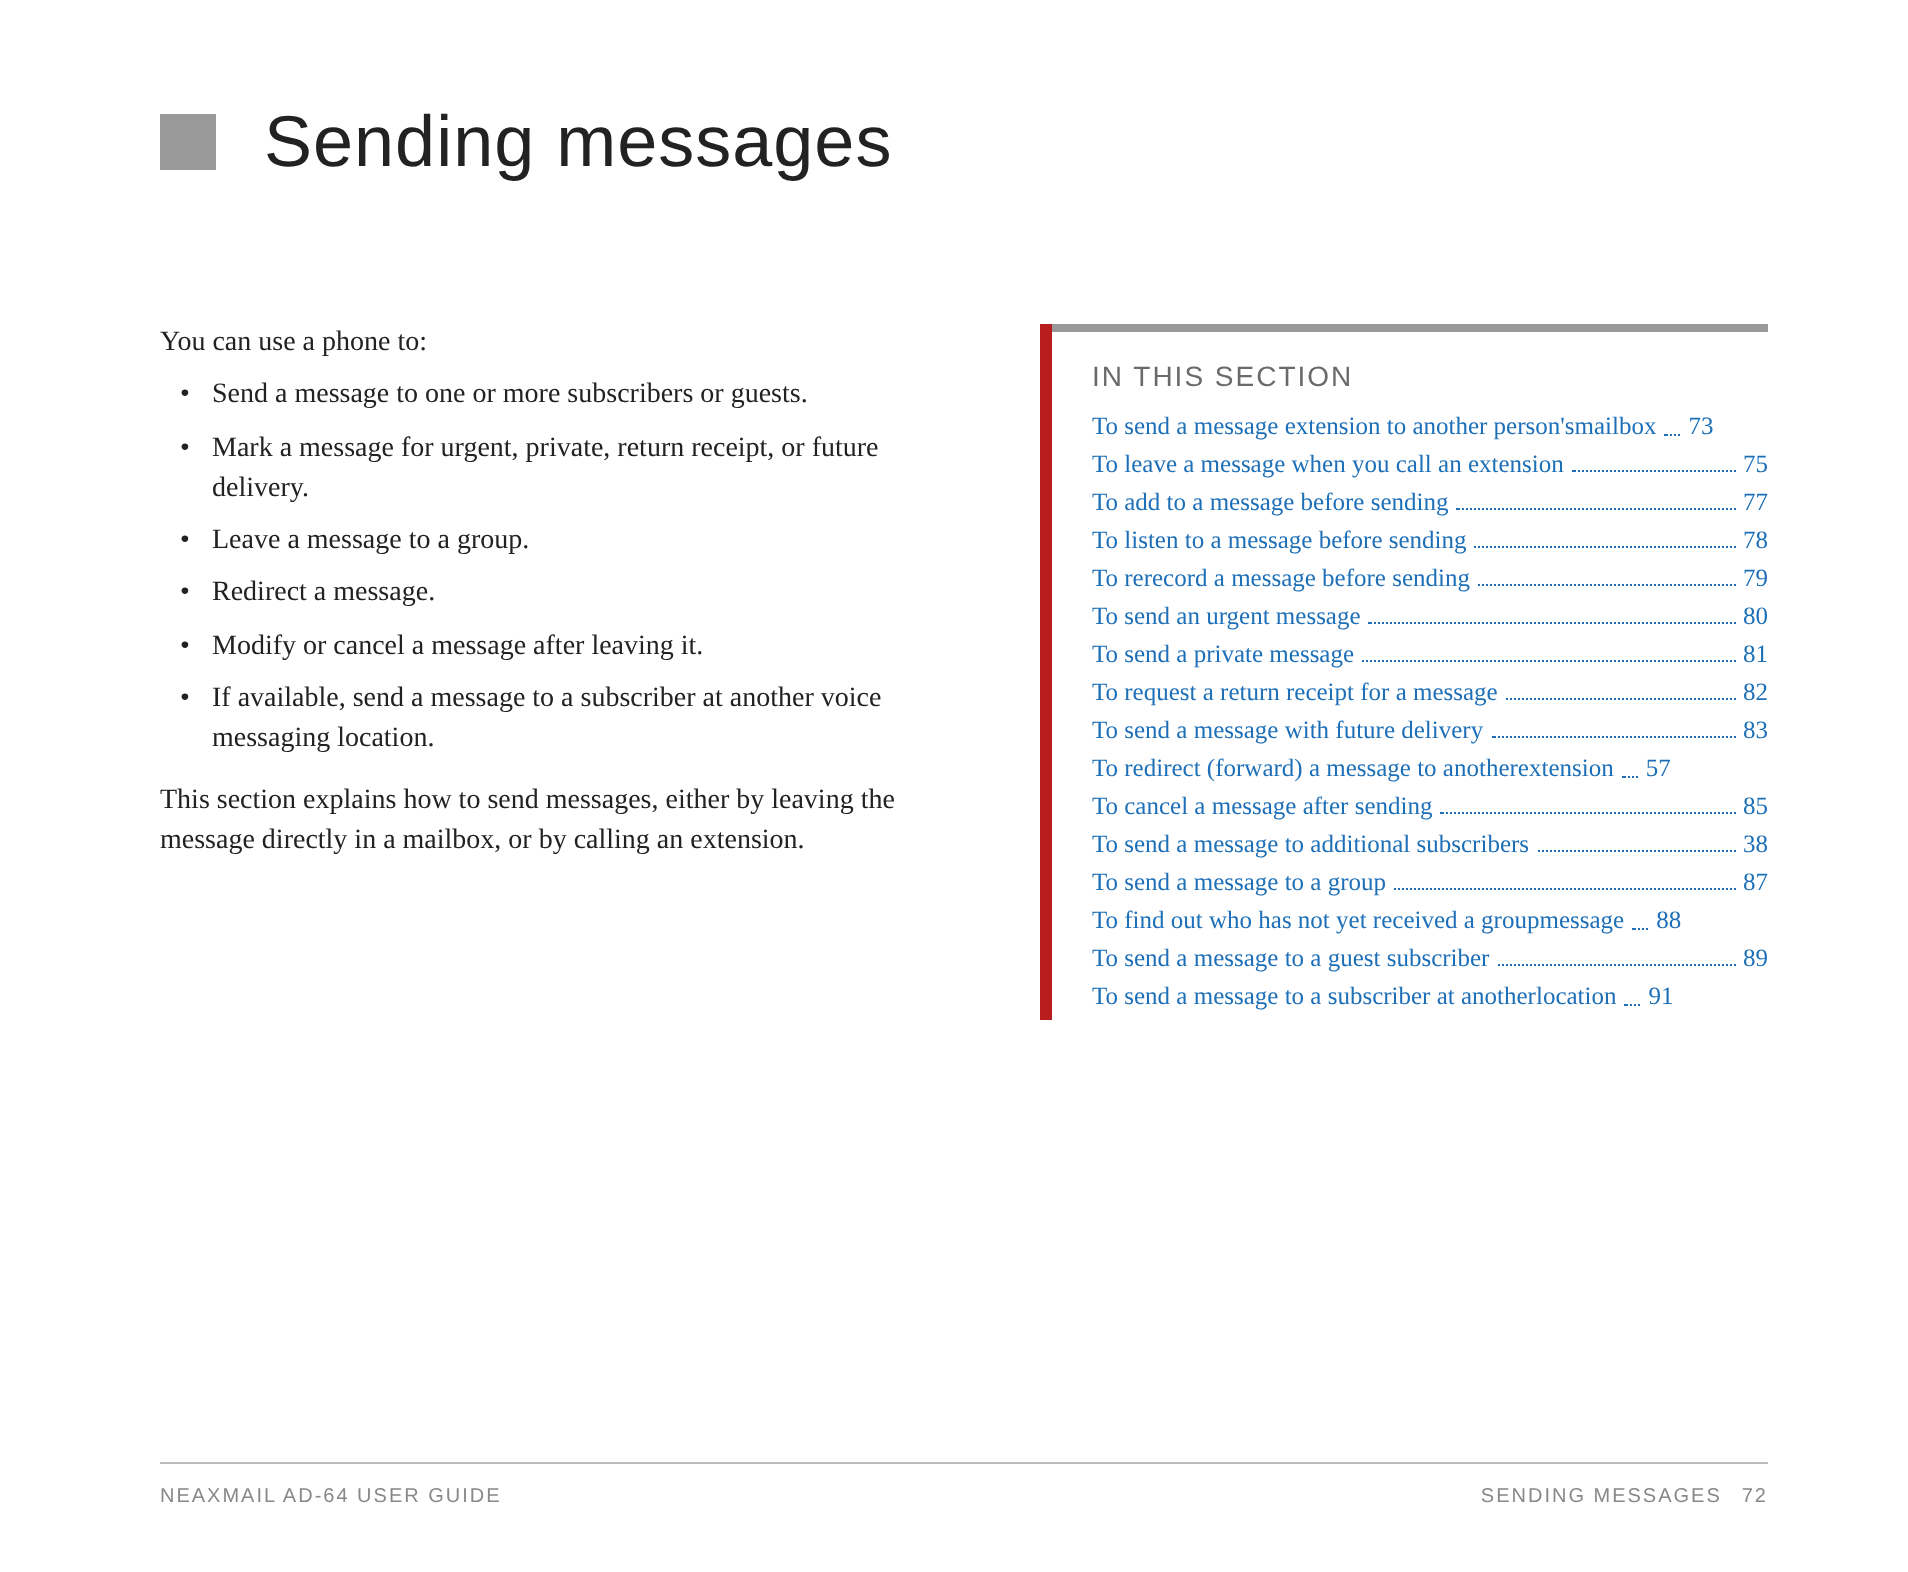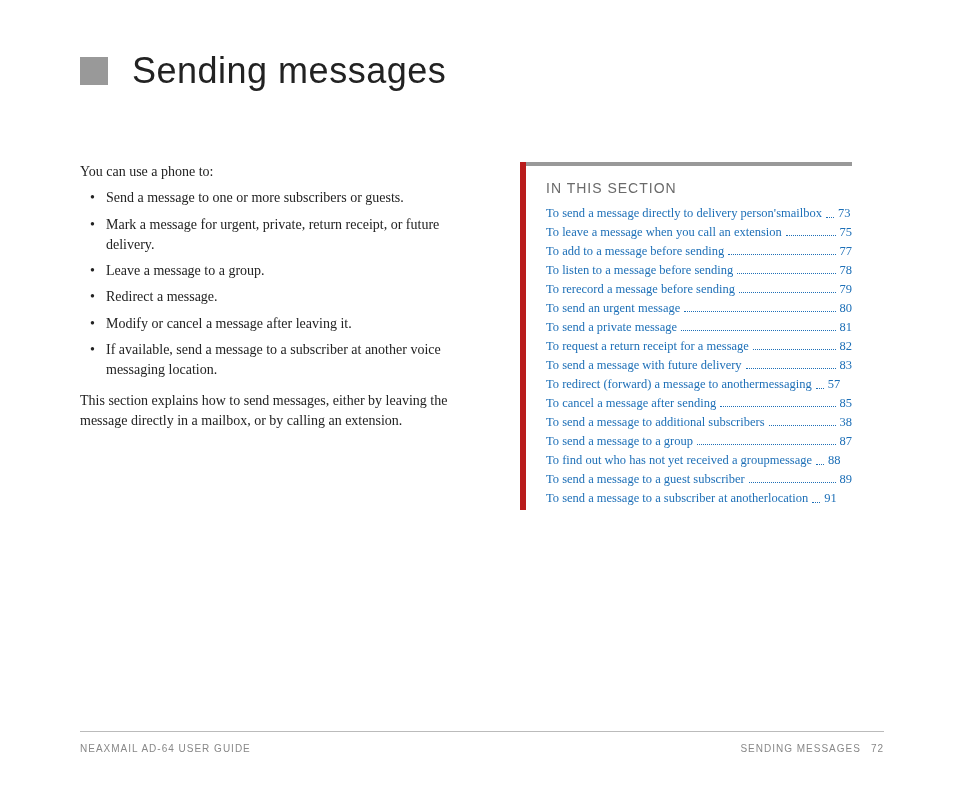--- a/index.html
+++ b/index.html
@@ -1,17 +1,17 @@
 <!DOCTYPE html>
 <html><head>
 <meta charset="utf-8">
 <style>
   * { box-sizing: border-box; margin: 0; padding: 0; }
   html, body { width: 954px; height: 786px; background: #fff; font-family: Georgia, 'Times New Roman', serif; color: #222; }
-  .page { position: relative; width: 954px; height: 786px; padding: 50px 102px 40px 80px; }
+  .page { position: relative; width: 954px; height: 786px; padding: 50px 70px 40px 80px; }
   .title-row { display: flex; align-items: center; gap: 24px; margin-bottom: 70px; }
   .title-square { width: 28px; height: 28px; background: #999; flex-shrink: 0; }
   .title-text { font-family: 'Century Gothic', 'Futura', 'Avenir', 'Segoe UI', sans-serif; font-weight: 300; font-size: 36px; letter-spacing: 0.5px; color: #222; }
   .columns { display: flex; gap: 40px; }
   .left-col { flex: 0 0 400px; font-size: 14px; line-height: 1.45; color: #222; }
   .left-col .intro { margin-bottom: 6px; }
   .left-col ul { list-style: none; margin: 0 0 10px 0; }
   .left-col ul li { position: relative; padding-left: 26px; margin-bottom: 6px; }
   .left-col ul li::before { content: "•"; position: absolute; left: 10px; top: 0; font-size: 14px; }
   .left-col .closing { margin-top: 6px; }
@@ -52,21 +52,21 @@
         <li>If available, send a message to a subscriber at another voice messaging location.</li>
       </ul>
       <p class="closing">This section explains how to send messages, either by leaving the message directly in a mailbox, or by calling an extension.</p>
     </div>
 
     <div class="right-col">
       <div class="top-bar"></div>
       <div class="section-title">IN THIS SECTION</div>
       <div class="toc" id="toc">
           <div class="toc-item toc-multiline">
-            <span class="line1">To send a message directly to delivery person's</span>
+            <span class="line1">To send a message extension to another person's</span>
             <div class="line2row">
               <span class="toc-label">mailbox</span>
               <span class="toc-dots"></span>
               <span class="toc-page">73</span>
             </div>
           </div>
           <div class="toc-item">
             <span class="toc-label">To leave a message when you call an extension</span>
             <span class="toc-dots"></span>
             <span class="toc-page">75</span>
@@ -102,21 +102,21 @@
             <span class="toc-page">82</span>
           </div>
           <div class="toc-item">
             <span class="toc-label">To send a message with future delivery</span>
             <span class="toc-dots"></span>
             <span class="toc-page">83</span>
           </div>
           <div class="toc-item toc-multiline">
             <span class="line1">To redirect (forward) a message to another</span>
             <div class="line2row">
-              <span class="toc-label">messaging</span>
+              <span class="toc-label">extension</span>
               <span class="toc-dots"></span>
               <span class="toc-page">57</span>
             </div>
           </div>
           <div class="toc-item">
             <span class="toc-label">To cancel a message after sending</span>
             <span class="toc-dots"></span>
             <span class="toc-page">85</span>
           </div>
           <div class="toc-item">

